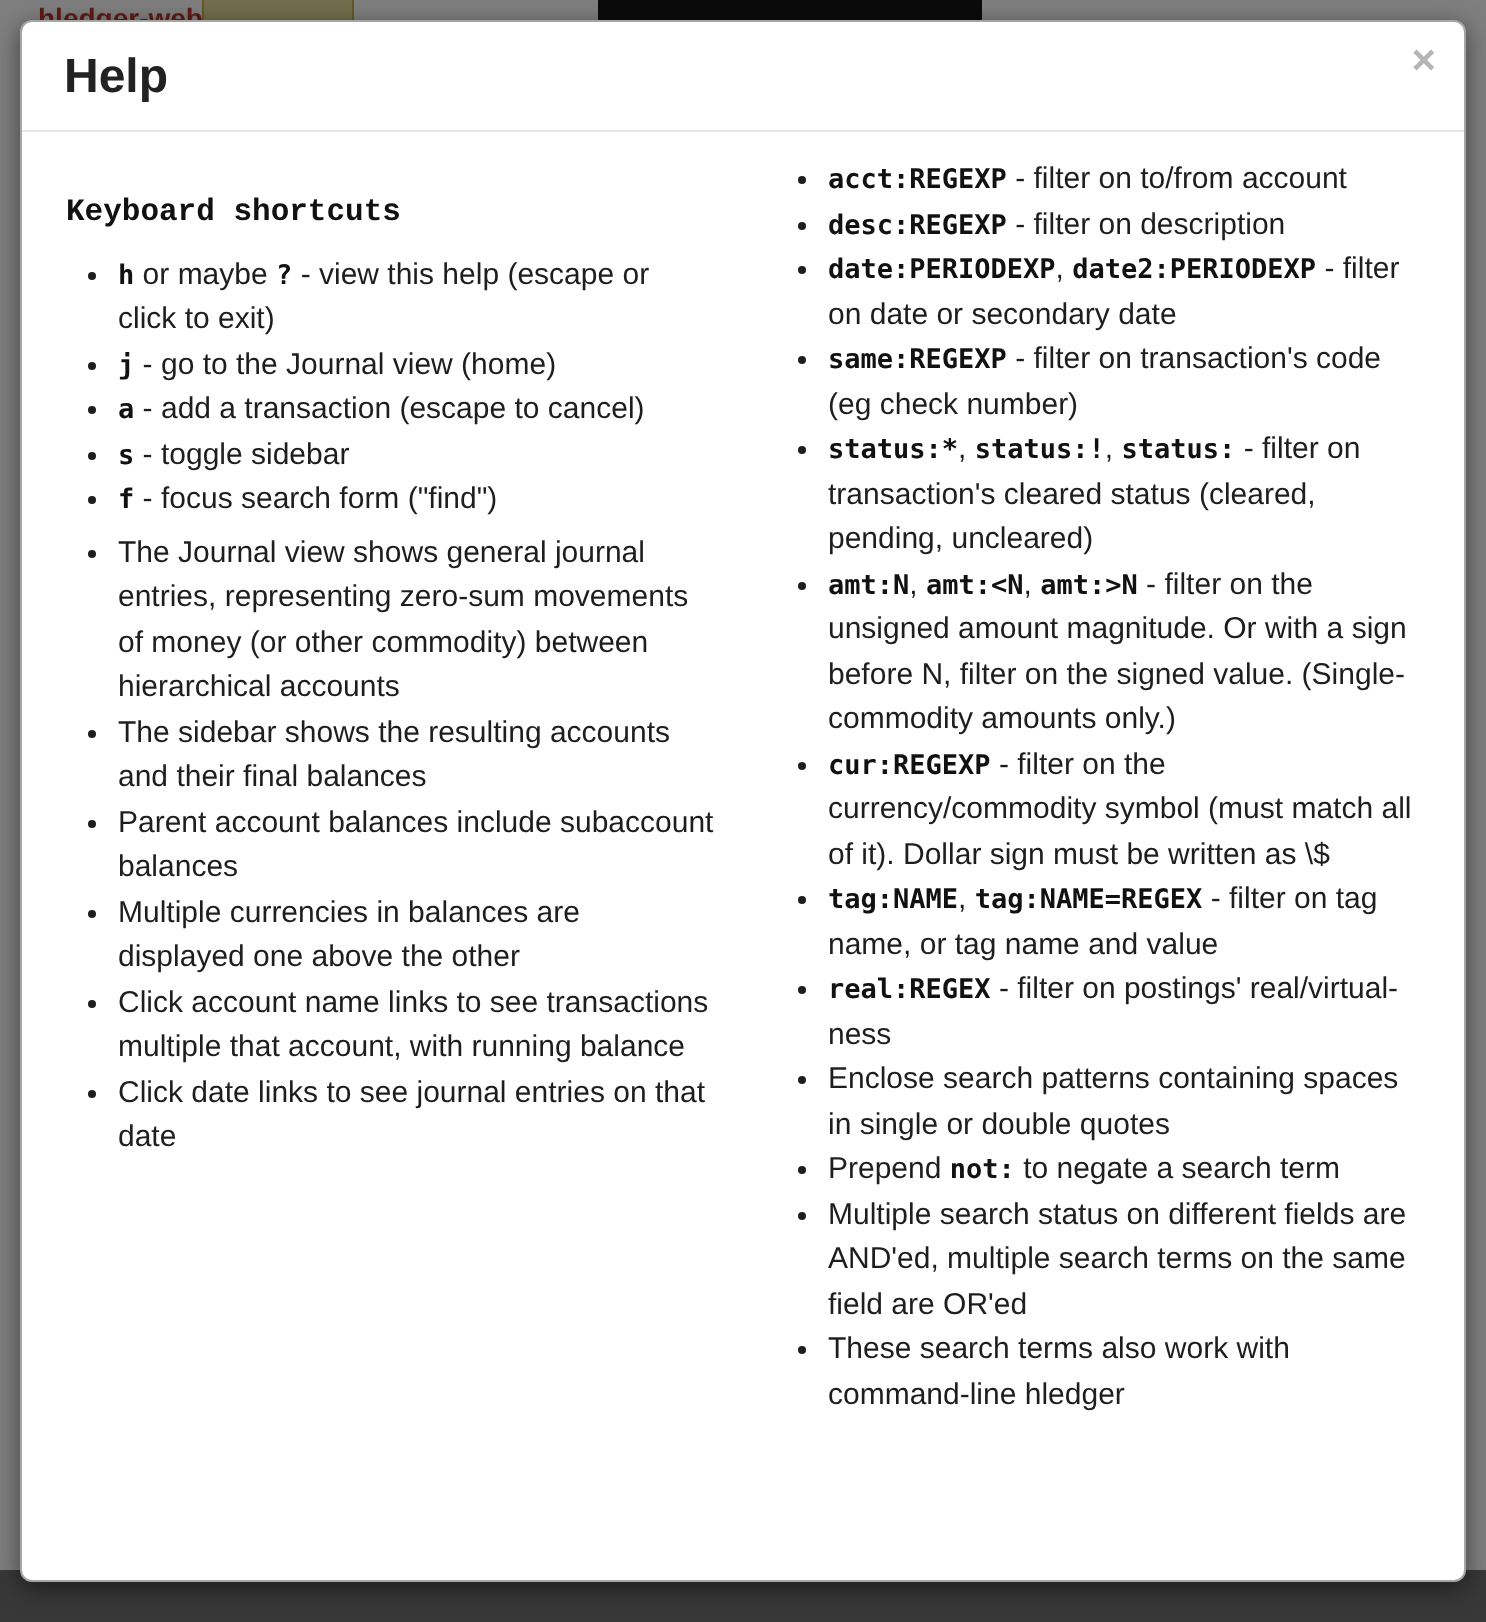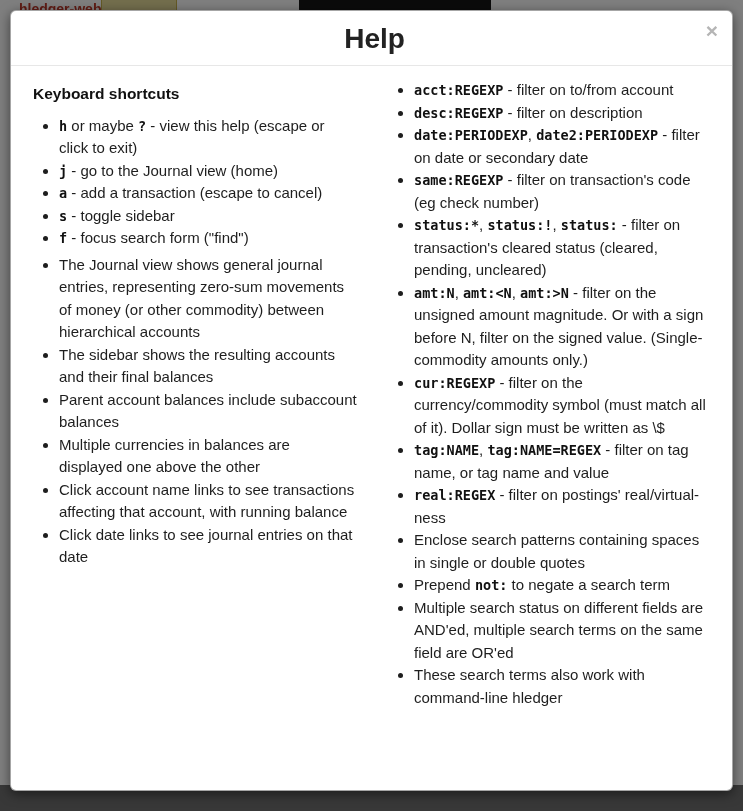--- a/index.html
+++ b/index.html
@@ -39,40 +39,40 @@
     border-radius: 6px;
     box-shadow: 0 3px 12px rgba(0,0,0,0.5);
     overflow: hidden;
   }
   .modal-header {
     position: relative;
     padding: 13px 15px 11px 21px;
     border-bottom: 1px solid #e7e7e7;
   }
   .modal-title {
-    font-size: 28px; font-weight: bold; color: #222; line-height: 30px; text-align: center;
+    font-size: 24px; font-weight: bold; color: #222; line-height: 30px;
   }
   .close {
     position: absolute; top: 9px; right: 14px;
     font-size: 21px; font-weight: bold; color: #b5b5b5;
     line-height: 1; cursor: pointer;
   }
 
   .modal-body {
     display: flex; gap: 30px;
     padding: 13px 20px 16px 21px;
     font-size: 15px; line-height: 22.5px; color: #1e1e1e;
   }
   .col { flex: 1; min-width: 0; }
 
   .section-heading {
     font-size: 15.5px; font-weight: bold; color: #111;
     margin: 20px 0 9px 1px;
   }
-  .section-heading.first { margin-top: 4px; }
+  .section-heading.first { margin-top: 16px; font-family: Liberation Mono, monospace; }
 
   ul.help-list { list-style: disc; padding-left: 27px; margin: 0 0 4px 0; }
   ul.help-list li { margin: 0; }
 
   code {
     font-family: "DejaVu Sans Mono", "Liberation Mono", monospace;
     font-weight: bold; font-size: 13.5px; color: #111;
   }
 </style>
 </head>
@@ -99,21 +99,21 @@
           <li><code>j</code> - go to the Journal view (home)</li>
           <li><code>a</code> - add a transaction (escape to cancel)</li>
           <li><code>s</code> - toggle sidebar</li>
           <li><code>f</code> - focus search form ("find")</li>
         </ul>
       <ul class="help-list">
           <li>The Journal view shows general journal entries, representing zero-sum movements of money (or other commodity) between hierarchical accounts</li>
           <li>The sidebar shows the resulting accounts and their final balances</li>
           <li>Parent account balances include subaccount balances</li>
           <li>Multiple currencies in balances are displayed one above the other</li>
-          <li>Click account name links to see transactions affecting that account, with running balance</li>
+          <li>Click account name links to see transactions multiple that account, with running balance</li>
           <li>Click date links to see journal entries on that date</li>
         </ul>
     </div>
     <div class="col">
       <ul class="help-list">
           <li><code>acct:REGEXP</code> - filter on to/from account</li>
           <li><code>desc:REGEXP</code> - filter on description</li>
           <li><code>date:PERIODEXP</code>, <code>date2:PERIODEXP</code> - filter on date or secondary date</li>
           <li><code>same:REGEXP</code> - filter on transaction's code (eg check number)</li>
           <li><code>status:*</code>, <code>status:!</code>, <code>status:</code> - filter on transaction's cleared status (cleared, pending, uncleared)</li>

